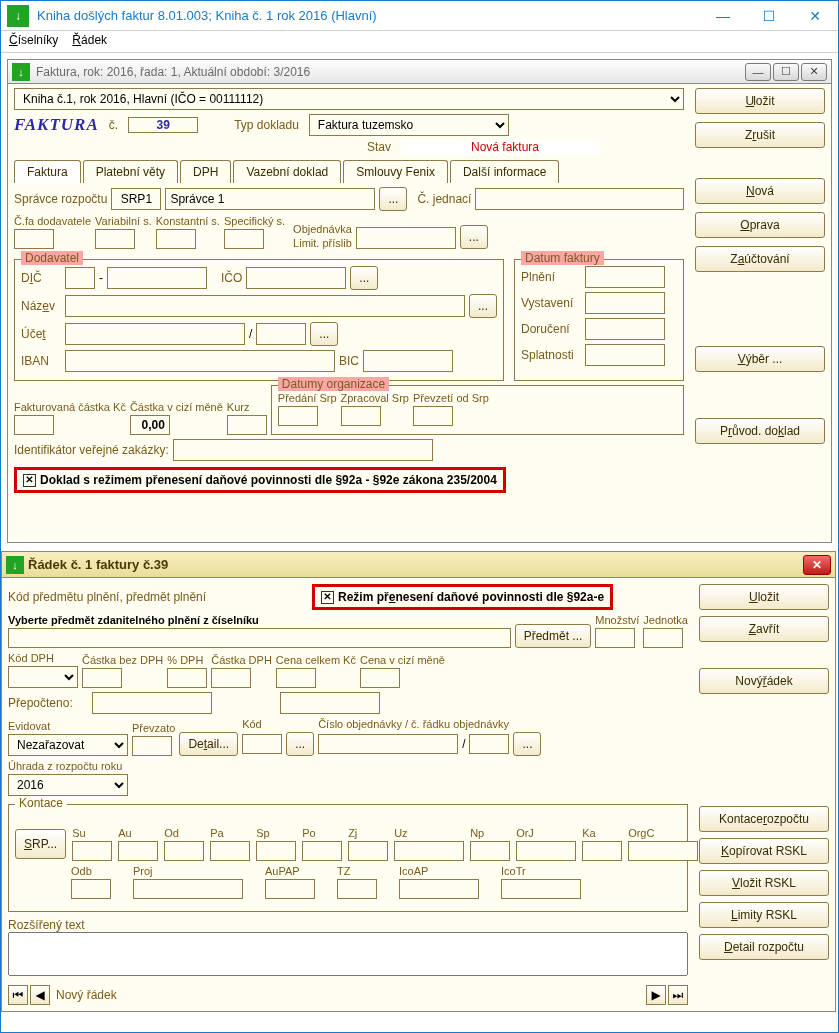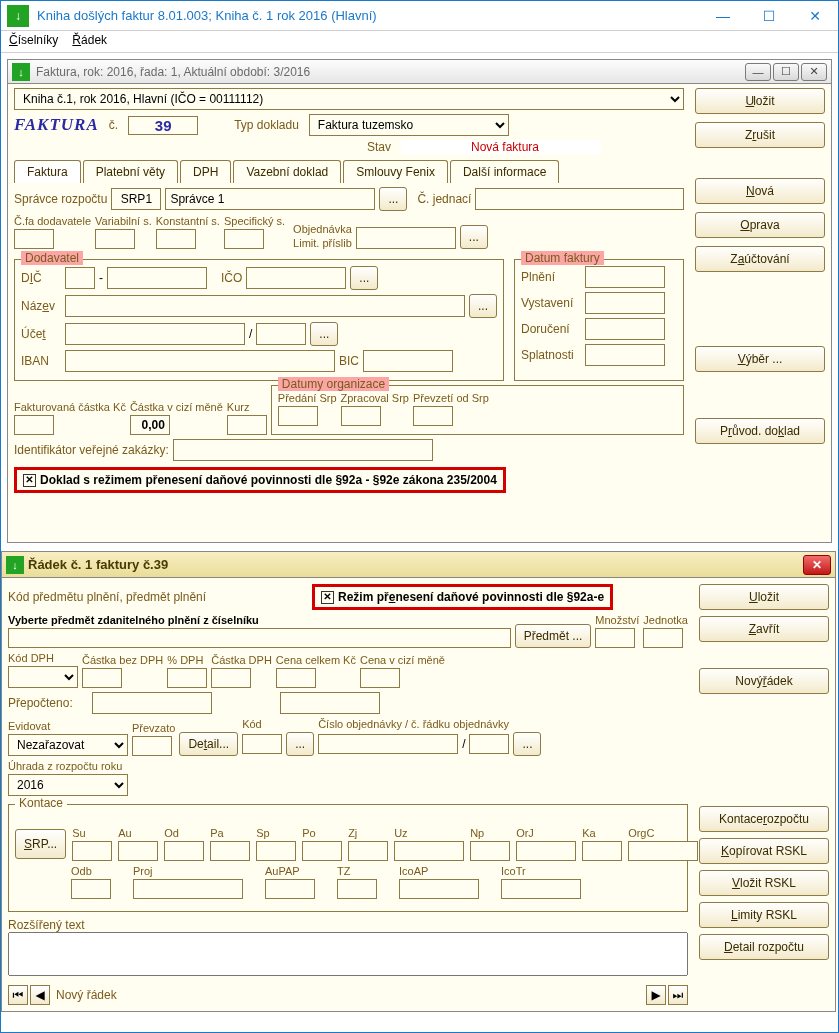--- a/index.html
+++ b/index.html
@@ -31,21 +31,21 @@
   .lbl u{text-decoration:underline;}
   input.fld,select.fld{height:22px;border:1px solid #8e7a46;background:#fffef0;padding:0 4px;}
   input.fld{min-width:0;}
   .btn{height:24px;border:1px solid #8e7a46;border-radius:3px;background:linear-gradient(#ffffff,#f3eacb);padding:0 8px;cursor:default;display:flex;align-items:center;justify-content:center;color:#3a2c00;}
   .btn u{text-decoration:underline;}
   .smbtn{width:28px;}
   .rtcol{position:absolute;top:4px;right:6px;width:130px;display:flex;flex-direction:column;gap:8px;}
   .rtcol .btn{height:26px;}
   .bigselect{flex:1;}
   .faktura-word{color:#2a2aa8;font-weight:bold;font-style:italic;font-family:"Times New Roman",serif;font-size:17px;letter-spacing:1px;}
-  .docnum{color:#2a2aa8;font-weight:bold;font-size:15px;width:70px;text-align:center;border:1px solid #8e7a46;background:#fffef0;}
+  .docnum{color:#2a2aa8;font-weight:bold;font-size:12px;width:70px;text-align:center;border:1px solid #8e7a46;background:#fffef0;}
   .nova{color:#c00;font-size:12px;margin-left:8px;}
   .tabs{display:flex;gap:2px;margin:6px 0 4px 0;}
   .tab{border:1px solid #8e7a46;border-bottom:none;padding:4px 12px;background:#fffef0;border-radius:3px 3px 0 0;color:#3a2c00;}
   .tab.active{background:#fff;}
   .groupbox{border:1px solid #8e7a46;padding:6px 6px 4px 6px;margin-top:6px;position:relative;}
   .groupbox>.gtitle{position:absolute;top:-9px;left:6px;background:#fca5a5;padding:0 4px;color:#7a5b1c;}
   .redbox{border:3px solid #d40000;padding:3px 6px;display:inline-flex;align-items:center;gap:4px;color:#000;font-weight:bold;}
   .chk{width:13px;height:13px;border:1px solid #333;display:inline-flex;align-items:center;justify-content:center;font-size:10px;line-height:1;}
 
   

